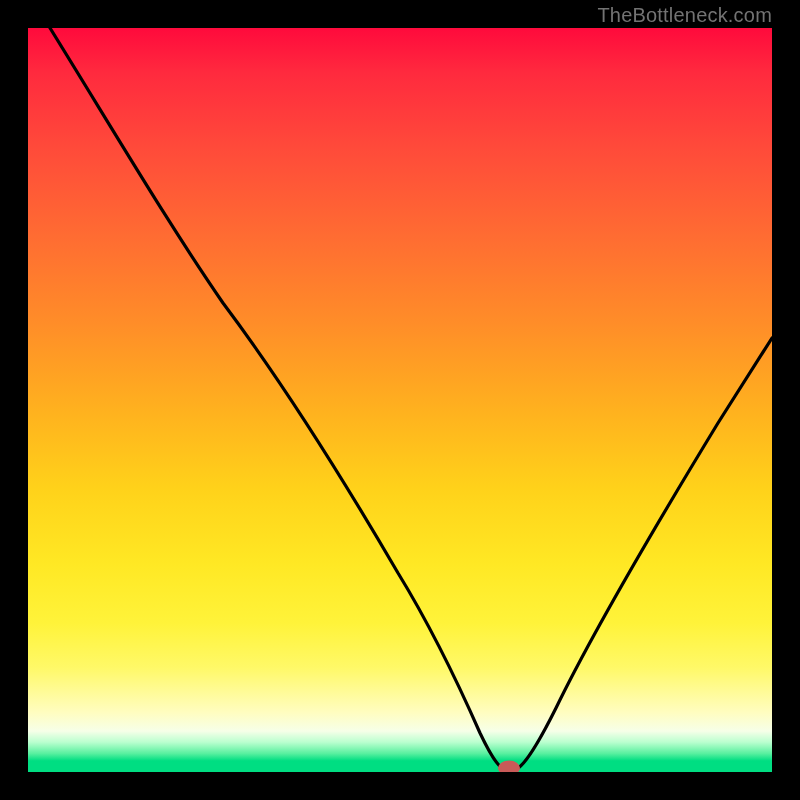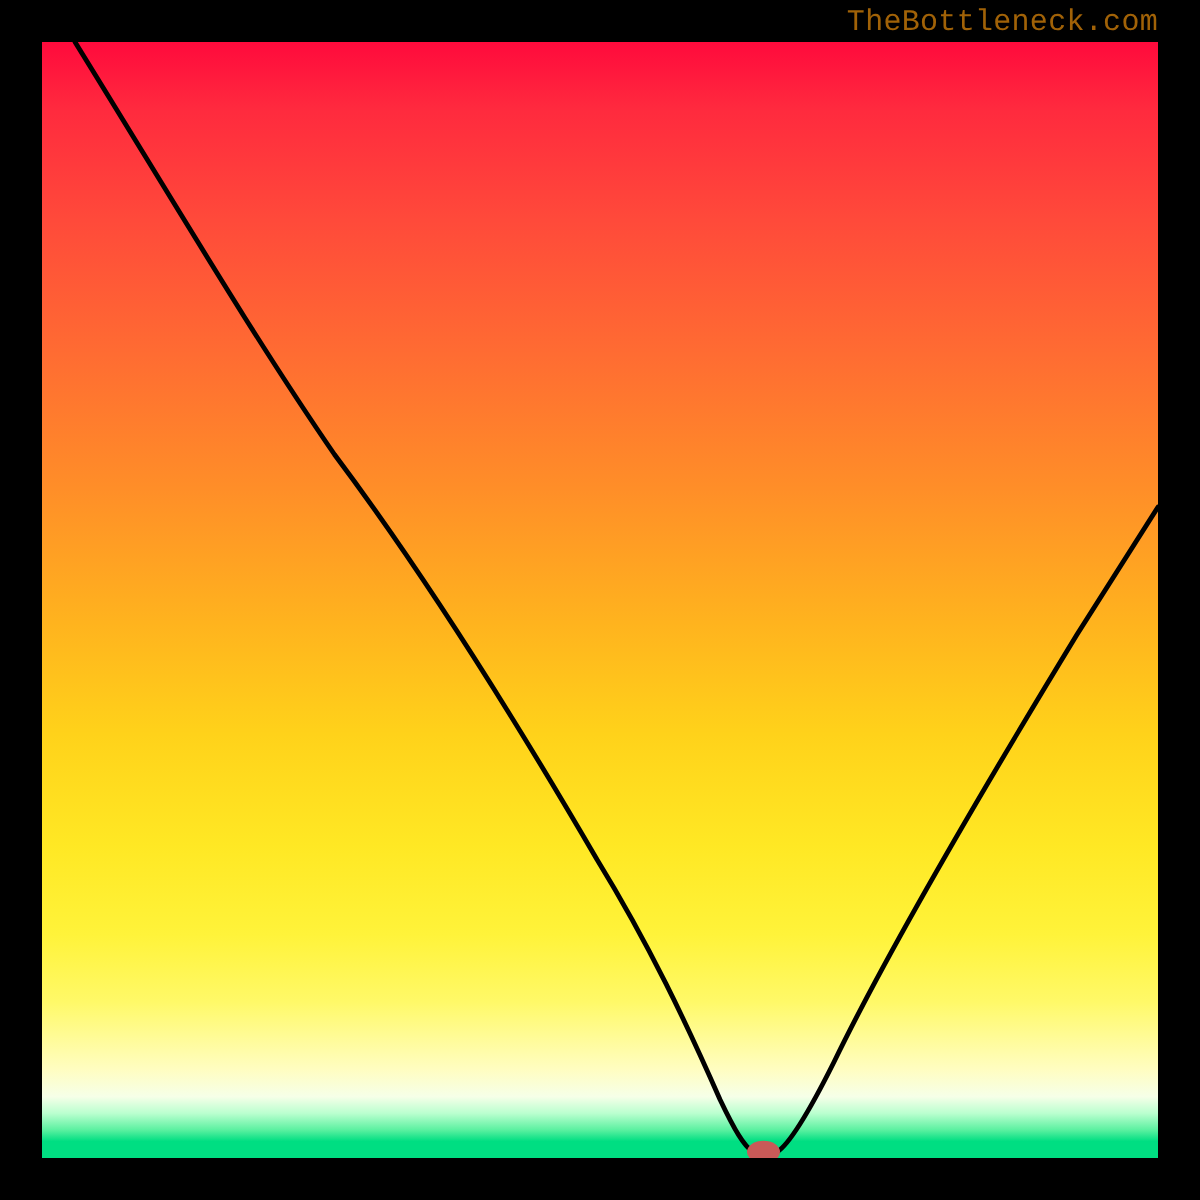--- a/index.html
+++ b/index.html
@@ -48,24 +48,23 @@
     left: 28px;
     top: 28px;
     width: 744px;
     height: 744px;
     pointer-events: none;
   }
   .watermark {
     position: absolute;
     top: 4px;
     right: 28px;
-    color: #a16207;
+    color: #737373;
     font-size: 20px;
     letter-spacing: 0.2px;
-    font-family: Liberation Mono, monospace;
   }
 </style>
 </head>
 <body>
 
 <div class="frame">
 
   <div class="plot-bg"></div>
 
   <svg class="curve-svg" viewBox="0 0 744 744" preserveAspectRatio="none">

